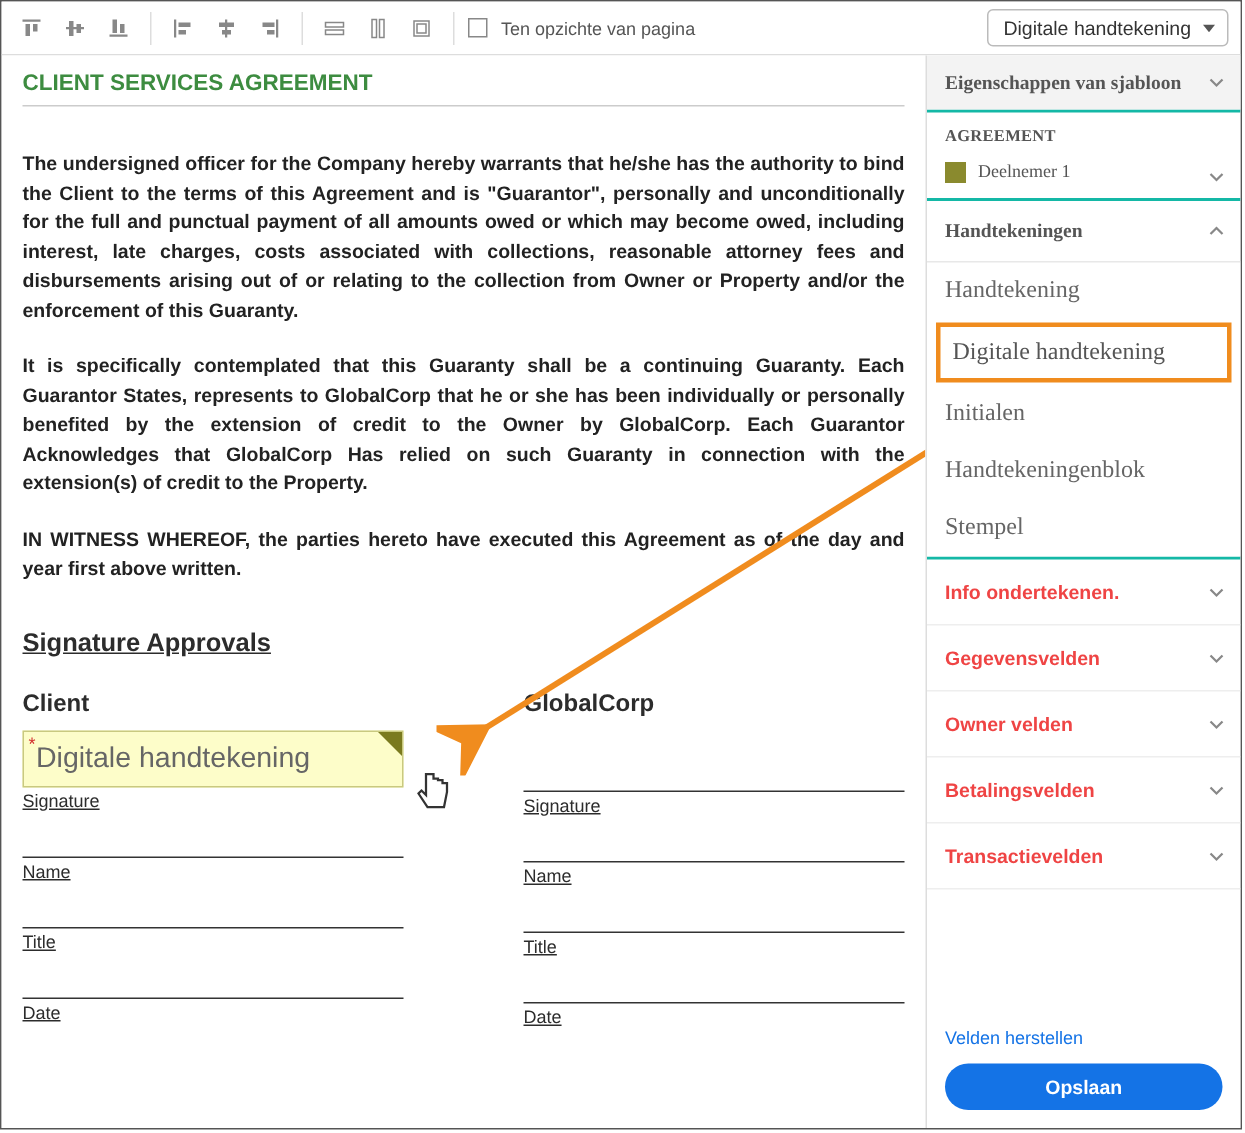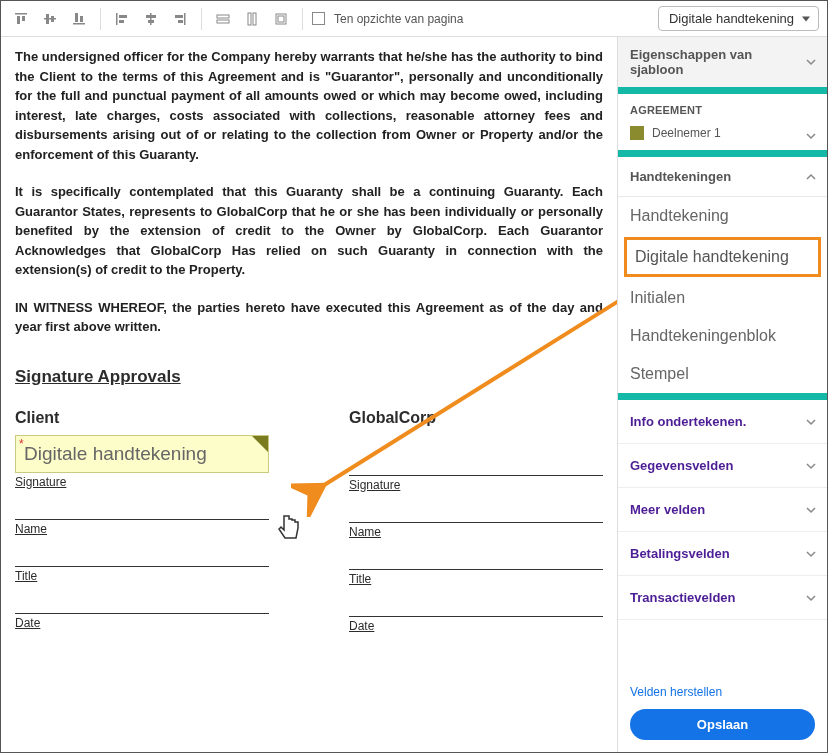--- a/index.html
+++ b/index.html
@@ -156,21 +156,22 @@
       top: 36px;
       right: 0;
       width: 210px;
       bottom: 0;
       background: #fff;
       border-left: 1px solid #ddd;
       display: flex;
       flex-direction: column;
     }
     .panel-section {
-      border-bottom: 7px solid #14b8a6;
+      border-bottom: 2px solid #14b8a6;
+      font-family: Liberation Serif, serif;
     }
     .panel-head {
       background: #f3f3f3;
       padding: 10px 30px 10px 12px;
       font-size: 13px;
       font-weight: 600;
       color: #555;
       position: relative;
       cursor: pointer;
     }
@@ -227,21 +228,21 @@
     .field-item.highlight {
       margin: 2px 6px;
       border: 3px solid #f08c1e;
       padding: 8px 8px;
       color: #555;
     }
     .collapse-head {
       padding: 14px 30px 14px 12px;
       font-size: 13px;
       font-weight: 600;
-      color: #4c1d95;
+      color: #ef4444;
       position: relative;
       cursor: pointer;
       border-bottom: 1px solid #eee;
     }
     .collapse-head .chev {
       position: absolute; right: 10px; top: 50%; transform: translateY(-50%);
     }
     .panel-footer {
       margin-top: auto;
       padding: 12px;
@@ -346,20 +347,21 @@
       </span>
     <span class="tb-sep"></span>
     <span class="tb-check"></span>
     <span class="tb-text">Ten opzichte van pagina</span>
     <div class="tb-dropdown">
       <span>Digitale handtekening</span>
     </div>
   </div>
 
   <div class="page">
+    <div class="doc-title">CLIENT SERVICES AGREEMENT</div>
     <p class="body-text">The undersigned officer for the Company hereby warrants that he/she has the authority to bind the Client to the terms of this Agreement and is "Guarantor", personally and unconditionally for the full and punctual payment of all amounts owed or which may become owed, including interest, late charges, costs associated with collections, reasonable attorney fees and disbursements arising out of or relating to the collection from Owner or Property and/or the enforcement of this Guaranty.</p>
     <p class="body-text">It is specifically contemplated that this Guaranty shall be a continuing Guaranty. Each Guarantor States, represents to GlobalCorp that he or she has been individually or personally benefited by the extension of credit to the Owner by GlobalCorp. Each Guarantor Acknowledges that GlobalCorp Has relied on such Guaranty in connection with the extension(s) of credit to the Property.</p>
     <p class="body-text">IN WITNESS WHEREOF, the parties hereto have executed this Agreement as of the day and year first above written.</p>
     <div class="sig-approvals">Signature Approvals</div>
 
     <div class="sig-cols">
       <div class="sig-col">
         <div class="col-head">Client</div>
         <div class="field-placeholder">
           <span class="req">*</span>
@@ -456,21 +458,21 @@
     </div>
     <div class="collapse-head">
       <span>Gegevensvelden</span>
       <span class="chev">
           <svg width="12" height="12">
             <path d="M2 4 L6 8 L10 4" fill="none" stroke="#888" stroke-width="1.5"></path>
           </svg>
         </span>
     </div>
     <div class="collapse-head">
-      <span>Meer velden</span>
+      <span>Owner velden</span>
       <span class="chev">
           <svg width="12" height="12">
             <path d="M2 4 L6 8 L10 4" fill="none" stroke="#888" stroke-width="1.5"></path>
           </svg>
         </span>
     </div>
     <div class="collapse-head">
       <span>Betalingsvelden</span>
       <span class="chev">
           <svg width="12" height="12">

